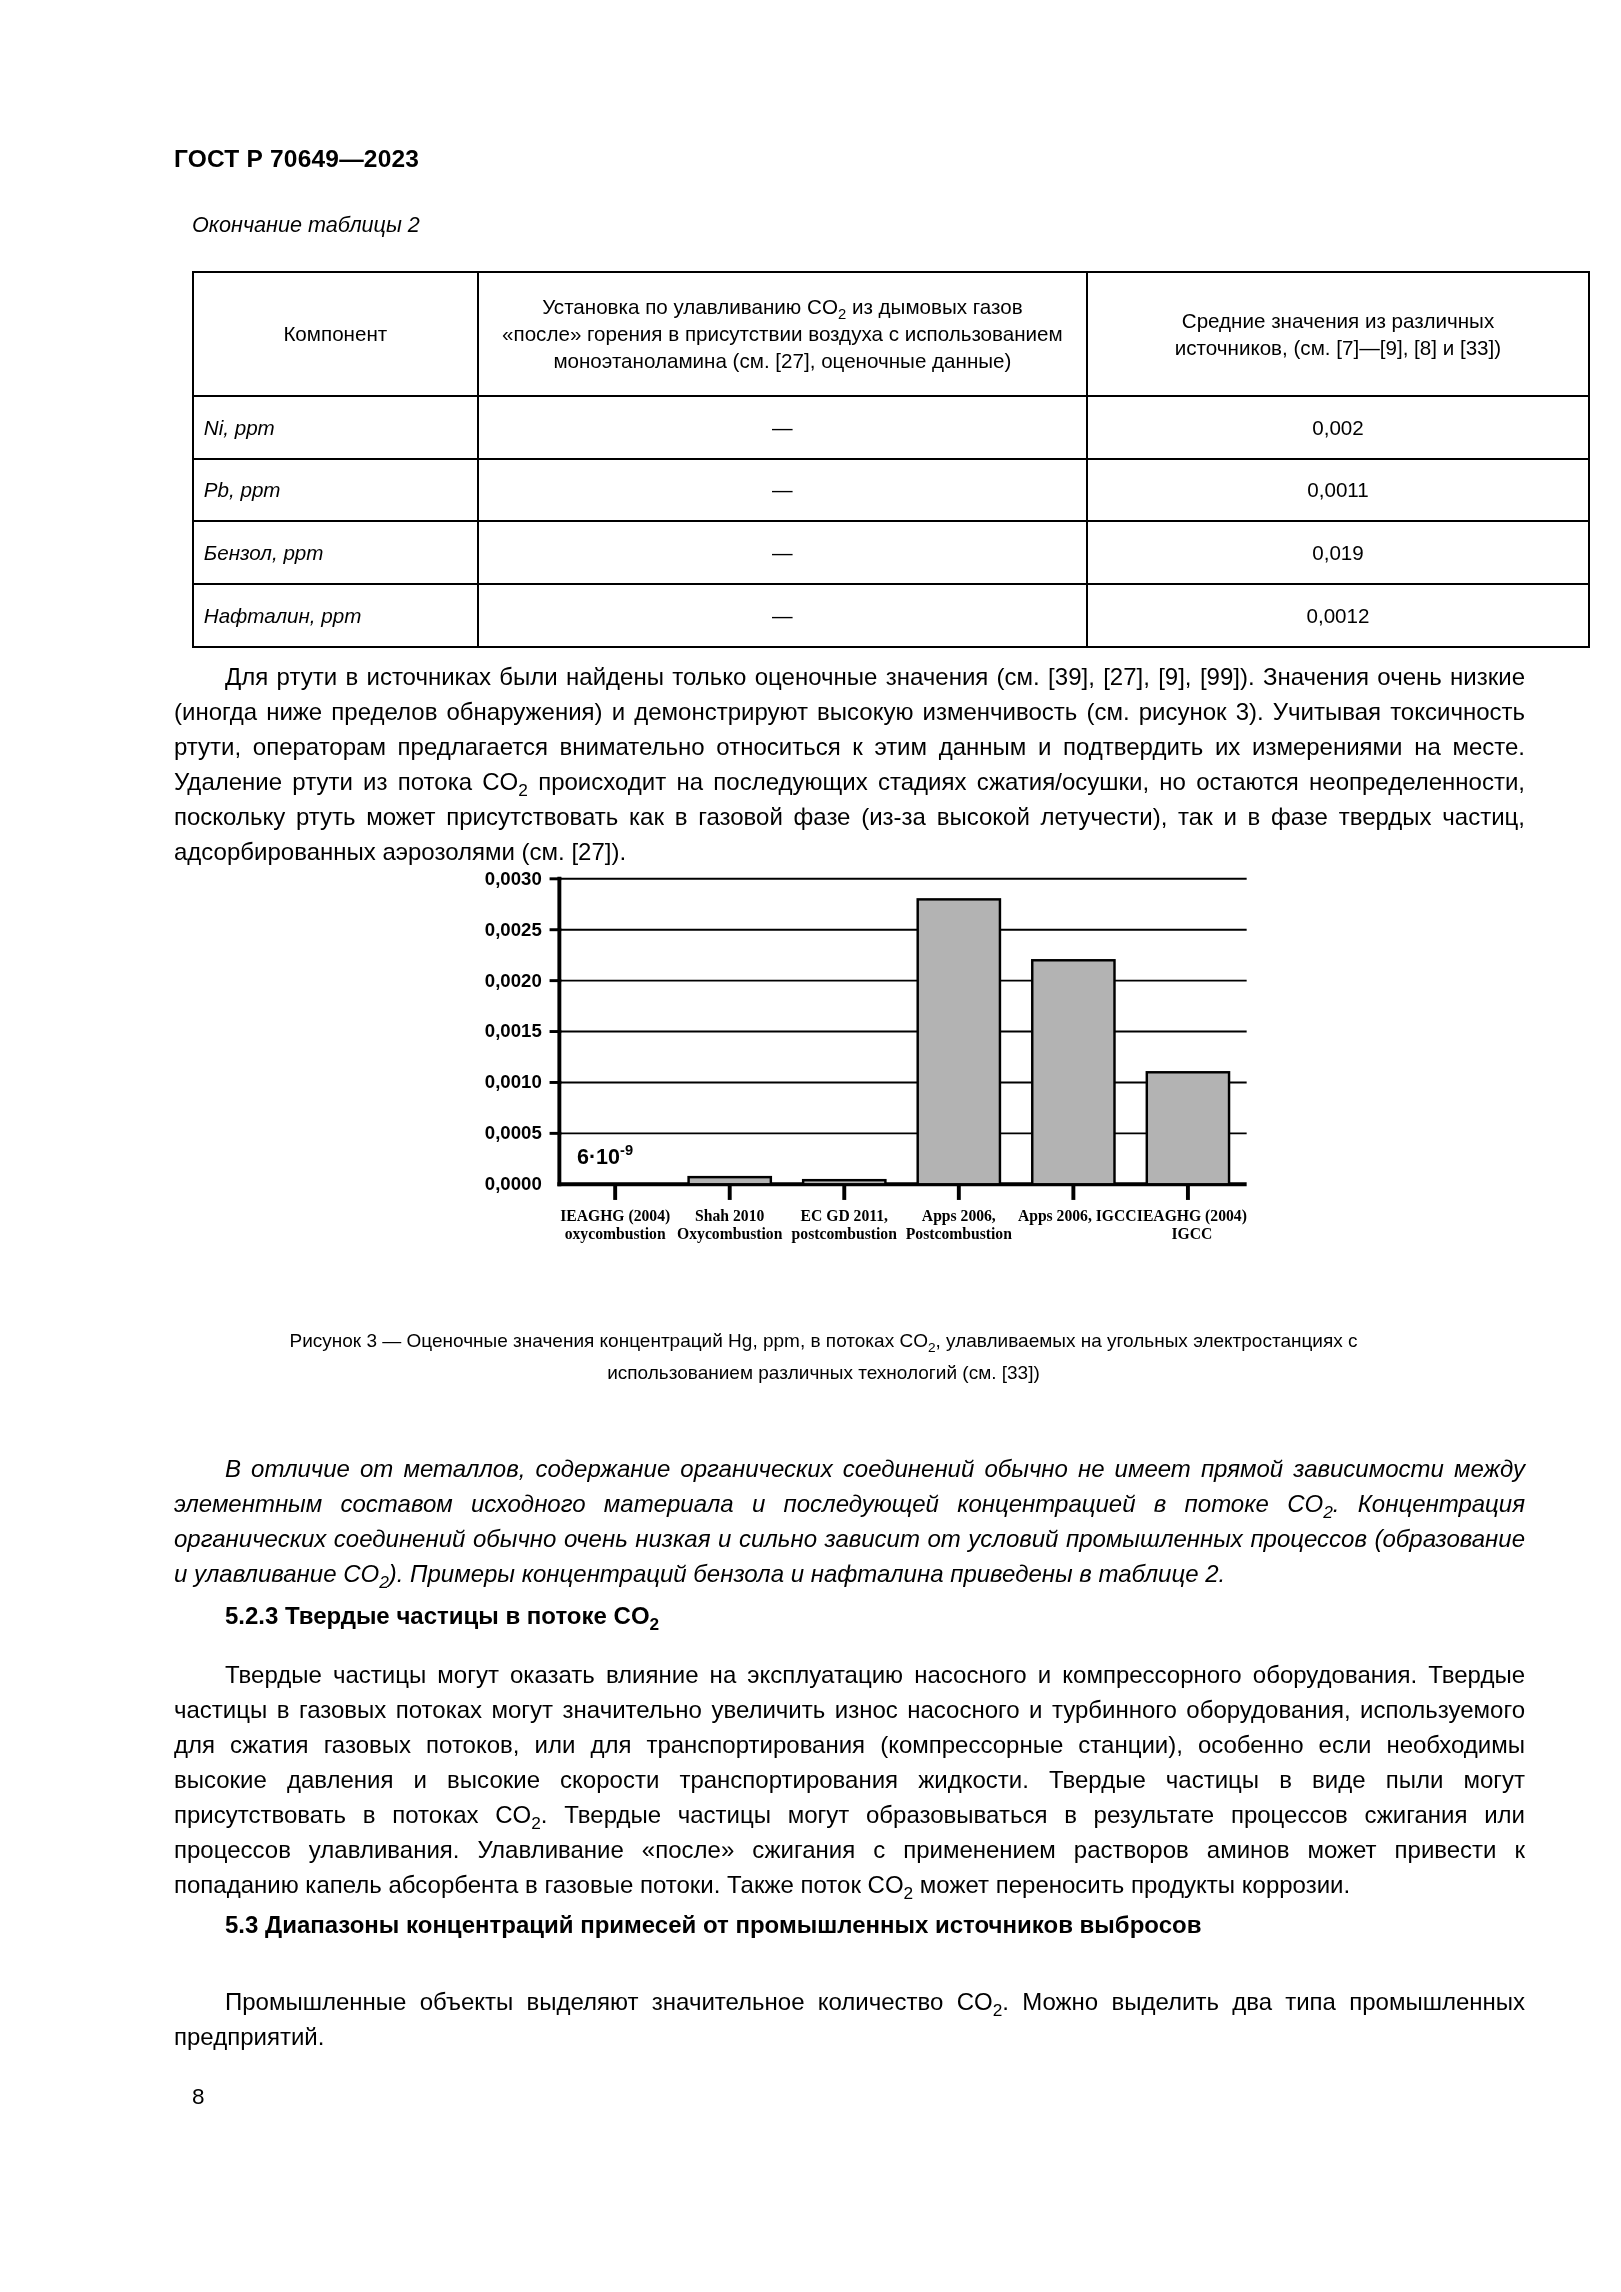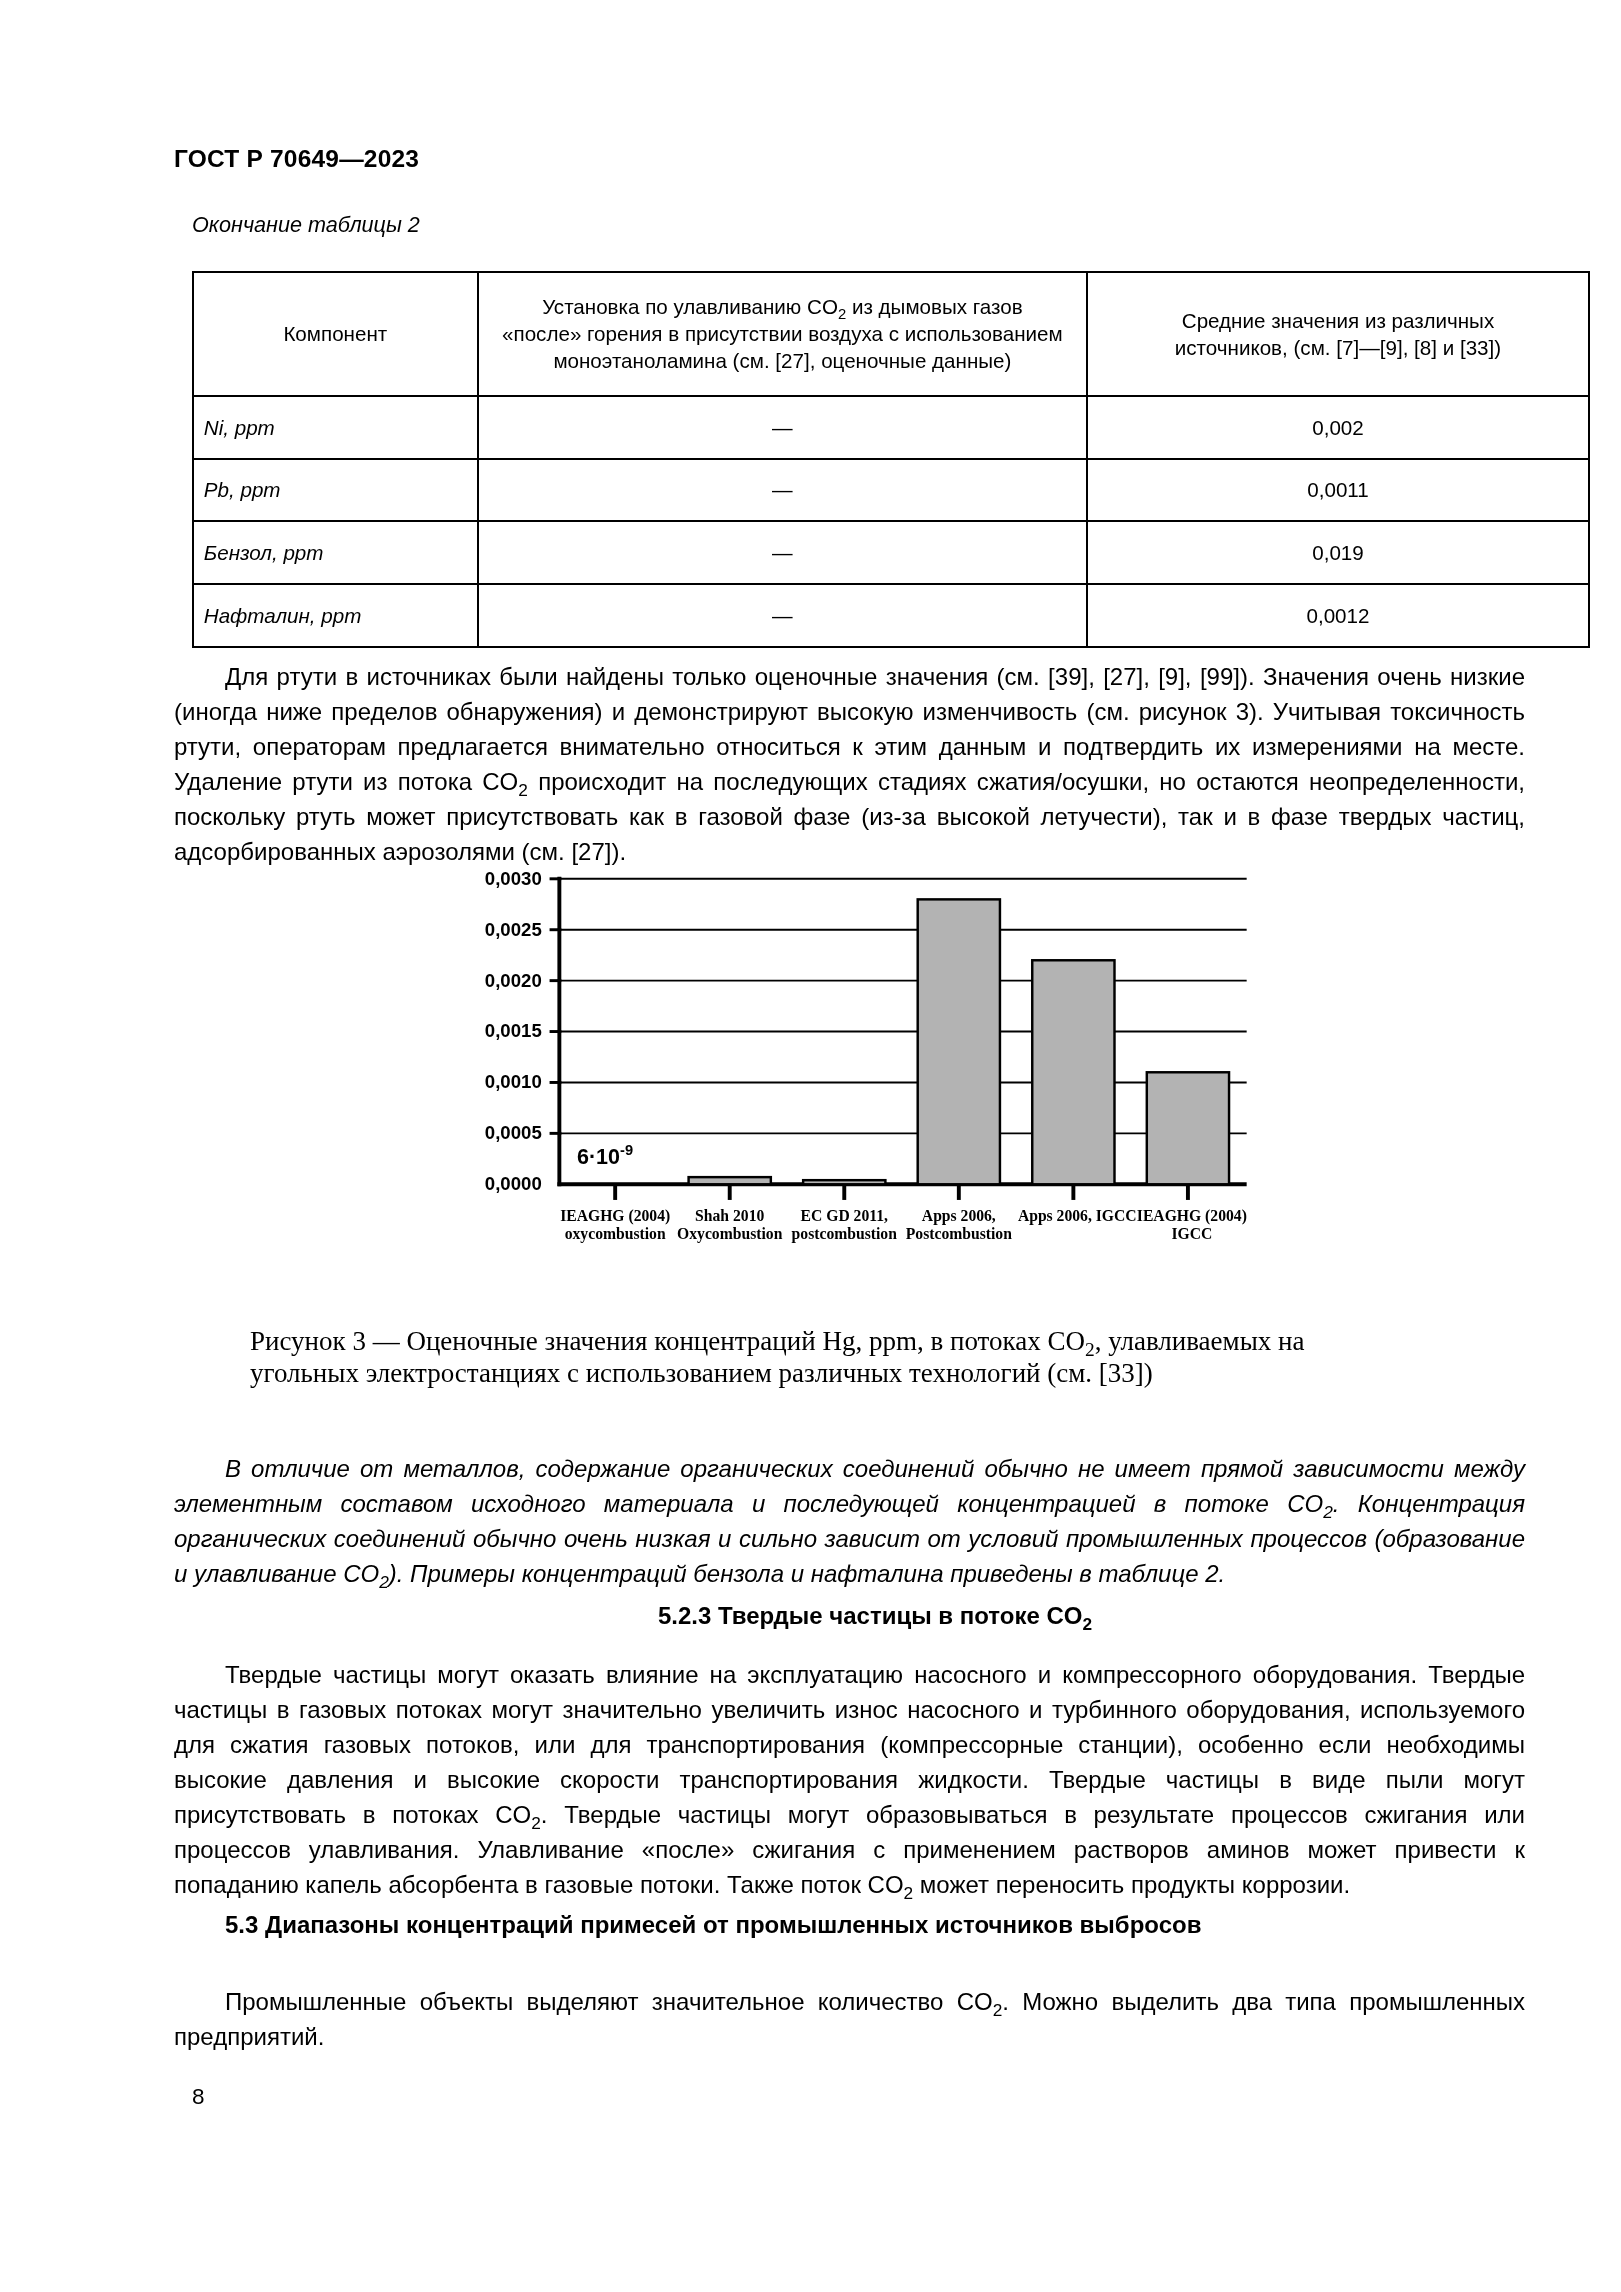--- a/index.html
+++ b/index.html
@@ -86,21 +86,21 @@
   .heading {
     position: absolute;
     font-size: 24px;
     font-weight: bold;
     line-height: 35px;
   }
   .heading .indent { display: inline-block; width: 51px; }
 
   #para-mercury   { left: 174px; top: 635px;  width: 1351px; }
   #para-organics  { left: 174px; top: 1427px; width: 1351px; font-style: italic; }
-  #heading-523    { left: 174px; top: 1598px; width: 1351px; text-align: center; }
+  #heading-523    { left: 174px; top: 1598px; width: 1351px; }
   #para-particles { left: 174px; top: 1633px; width: 1351px; }
   #heading-53     { left: 174px; top: 1907px; width: 1351px; }
   #para-industry  { left: 174px; top: 1960px; width: 1351px; }
 
   
   .figure {
     position: absolute;
     left: 402px;
     top: 870px;
     width: 863px;
@@ -111,24 +111,23 @@
     left: 0;
     top: 0;
     width: 863px;
     height: 421px;
   }
   .fig-caption {
     position: absolute;
     left: 250px;
     top: 1325px;
     width: 1147px;
-    font-size: 27px;
+    font-size: 19px;
     line-height: 32px;
-    text-align: left;
-    font-family: Liberation Serif, serif;
+    text-align: center;
   }
 
   
   .folio {
     position: absolute;
     left: 192px;
     top: 2084px;
     font-size: 22.5px;
   }
 </style>

